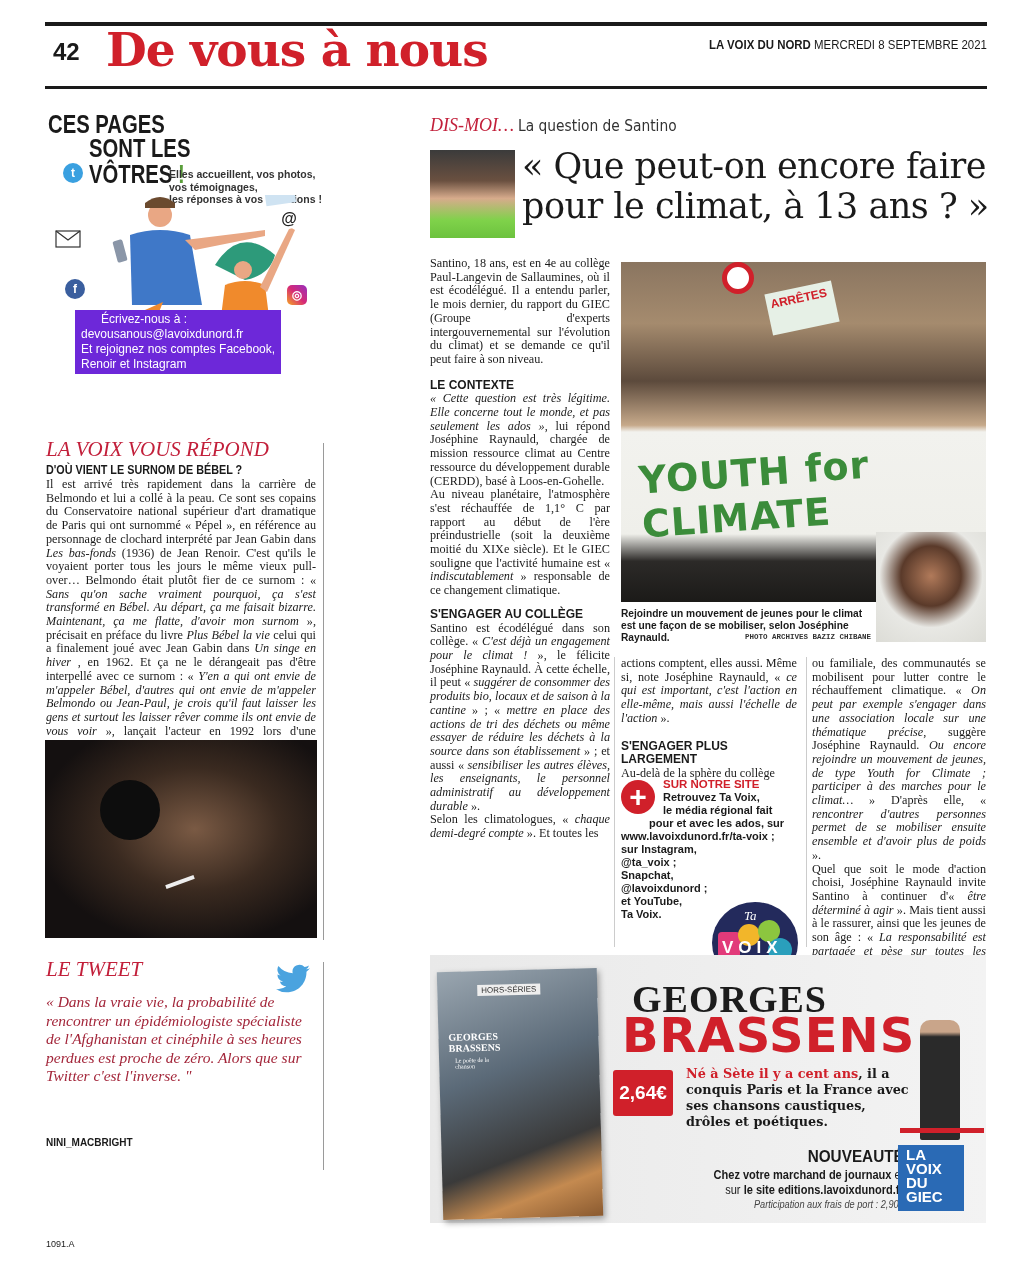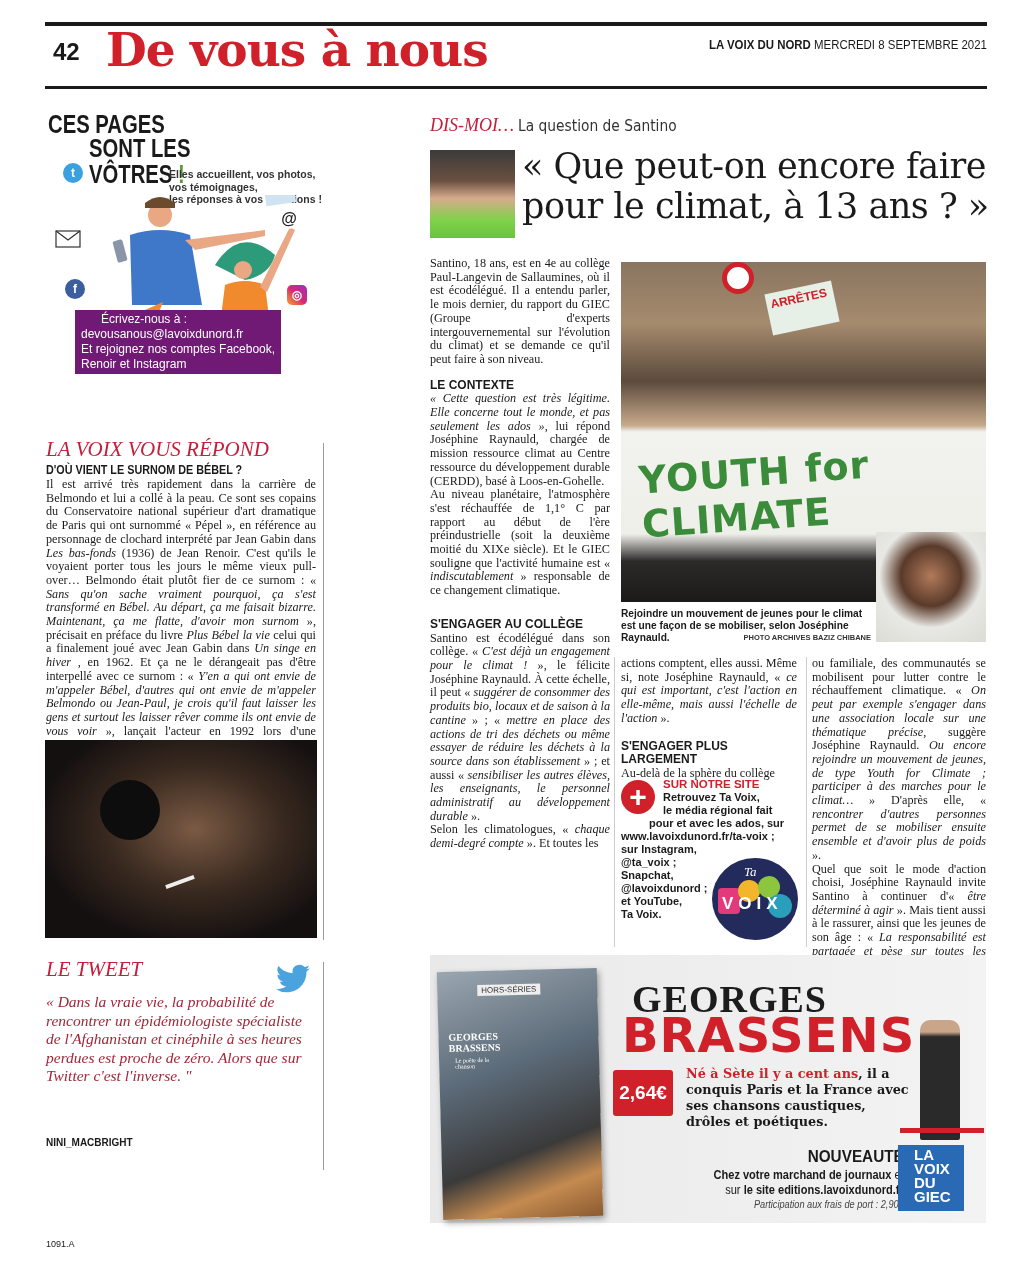--- a/index.html
+++ b/index.html
@@ -9,21 +9,21 @@
 .pagenum{left:53px;top:38px;font-family:"Liberation Sans",sans-serif;font-weight:bold;font-size:24px}
 .section-title{left:106px;top:22px;font-family:"DejaVu Serif",serif;font-weight:bold;font-size:47px;color:#d0202a;letter-spacing:-1px}
 .masthead{right:45px;top:37px;font-family:"Liberation Sans",sans-serif;font-size:13px;transform:scaleX(.88);transform-origin:right}
 .masthead b{font-weight:bold}
 
 .promo{left:45px;top:105px;width:285px;height:275px}
 .promo .t1{left:3px;top:6px;font-family:"Liberation Sans",sans-serif;font-weight:bold;font-size:26px;transform:scaleX(.78);transform-origin:left;line-height:1}
 .promo .t2{left:44px;top:30px;font-family:"Liberation Sans",sans-serif;font-weight:bold;font-size:26px;transform:scaleX(.78);transform-origin:left;line-height:1}
 .promo .t2 .ex{color:#5a9e3a}
 .promo .sub{left:124px;top:63px;font-family:"Liberation Sans",sans-serif;font-size:10.5px;line-height:12.5px;font-weight:bold;color:#333}
-.promo .box{left:30px;top:205px;background:#701a75;color:#fff;font-family:"Liberation Sans",sans-serif;font-size:12px;line-height:15px;padding:2px 6px}
+.promo .box{left:30px;top:205px;background:#6d28d9;color:#fff;font-family:"Liberation Sans",sans-serif;font-size:12px;line-height:15px;padding:2px 6px}
 .fig{position:absolute}
 .soc{position:absolute;width:20px;height:20px;border-radius:50%;color:#fff;font-family:"Liberation Sans",sans-serif;font-weight:bold;font-size:12px;display:flex;align-items:center;justify-content:center}
 
 .kicker-red{font-family:"Liberation Serif",serif;font-style:italic;color:#c21f3a;font-size:21px}
 .subhead{font-family:"Liberation Sans",sans-serif;font-weight:bold;font-size:12px;transform:scaleX(.9);transform-origin:left}
 .body{font-size:12.2px;line-height:13.7px;text-align:justify;hyphens:auto}
 .body i{font-style:italic}
 .vline{position:absolute;width:1px;background:#9a9a9a}
 .sig{font-family:"Liberation Sans",sans-serif;font-weight:bold;font-size:9px}
 .sq{display:inline-block;width:7px;height:7px;background:#d0202a;margin:0 3px 0 2px}
@@ -34,37 +34,37 @@
 .dismoi .k{font-style:italic;color:#c21f3a}
 .dismoi .q{font-family:"DejaVu Sans",sans-serif;font-size:15px;color:#333;transform:scaleX(.92);display:inline-block;transform-origin:left}
 .santino-photo{left:430px;top:150px;width:85px;height:88px;background:linear-gradient(180deg,#3b3b3b 0%,#6a5040 35%,#d7ab8c 55%,#7fd24a 80%,#6cc23e 100%)}
 .headline{left:522px;top:146px;font-family:"DejaVu Serif",serif;font-size:35px;line-height:40px;color:#1a1a1a;letter-spacing:-.5px}
 .col{position:absolute;font-size:12.2px;line-height:13.7px;text-align:justify}
 .col .h{font-family:"Liberation Sans",sans-serif;font-weight:bold;font-size:12px;margin-top:6px;text-align:left}
 .mainphoto{left:621px;top:262px;width:365px;height:340px;background:linear-gradient(180deg,#8a7560 0%,#a58b6e 18%,#5c4a3c 35%,#c6a98a 48%,#f2f2ee 50%,#efefea 80%,#2c2a28 88%,#1b1a18 100%)}
 .banner-text{left:640px;top:445px;font-family:"DejaVu Sans",sans-serif;font-weight:bold;font-size:38px;color:#3b8c3a;transform:rotate(-4deg);letter-spacing:1px}
 .inset{left:876px;top:532px;width:110px;height:110px;background:radial-gradient(circle at 50% 40%,#b17a5a 0%,#5a3a2a 35%,#e8e8e4 60%,#dcdcd6 100%)}
 .caption{left:621px;top:608px;width:255px;font-family:"Liberation Sans",sans-serif;font-weight:bold;font-size:10.2px;line-height:12px}
-.credit{left:621px;top:633px;width:250px;text-align:right;font-family:Liberation Sans, sans-serif;font-weight:bold;font-size:7.5px;color:#333}
+.credit{left:621px;top:633px;width:250px;text-align:right;font-family:Liberation Mono, monospace;font-weight:bold;font-size:7.5px;color:#333}
 .plus{left:621px;top:780px;width:34px;height:34px;border-radius:50%;background:#d0202a;color:#fff;font-family:"Liberation Sans",sans-serif;font-weight:bold;font-size:30px;display:flex;align-items:center;justify-content:center;line-height:1}
 .site-box{left:621px;top:778px;width:186px;font-family:"Liberation Sans",sans-serif;font-weight:bold;font-size:11px;line-height:13px}
-.tavoix{left:712px;top:858px;width:86px;height:82px;border-radius:50%;background:#232a5c}
+.tavoix{left:712px;top:902px;width:86px;height:82px;border-radius:50%;background:#232a5c}
 
 .ad{left:430px;top:955px;width:556px;height:268px;background:linear-gradient(90deg,#e9e9e9,#f3f3f3)}
 .book{left:440px;top:970px;width:160px;height:248px;background:linear-gradient(160deg,#9aa6b0 0%,#5b6a78 40%,#3a3a3a 70%,#c48a50 85%,#8a5a30 100%);transform:rotate(-1.5deg);box-shadow:2px 3px 6px rgba(0,0,0,.35)}
 .ad-georges{left:632px;top:980px;font-family:Liberation Serif, serif;font-weight:bold;font-size:38px;line-height:38px;color:#1c1c1c;letter-spacing:1px}
 .ad-brassens{left:622px;top:1016px;font-family:"DejaVu Sans",sans-serif;font-weight:bold;font-size:48px;line-height:38px;color:#d0202a;letter-spacing:1px}
 .price{left:613px;top:1070px;width:60px;height:46px;background:#d0202a;color:#fff;font-family:"Liberation Sans",sans-serif;font-weight:bold;font-size:19px;display:flex;align-items:center;justify-content:center;border-radius:3px}
 .ad-desc{left:686px;top:1066px;width:225px;font-family:"DejaVu Serif",serif;font-weight:bold;font-size:12.8px;line-height:16px}
 .ad-desc .r{color:#d0202a}
 .nouveaute{right:128px;top:1147px;font-family:"Liberation Sans",sans-serif;font-weight:bold;font-size:17px;transform:scaleX(.9);transform-origin:right}
 .ad-where{right:128px;top:1168px;text-align:right;font-family:"Liberation Sans",sans-serif;font-size:12px;line-height:14.5px;transform:scaleX(.92);transform-origin:right}
 .ad-where b{font-weight:bold}
 .ad-where i{font-size:10px;color:#444}
-.vdn-logo{left:898px;top:1145px;width:66px;height:66px;background:#2a6ab5;color:#fff;font-family:"Liberation Sans",sans-serif;font-weight:bold;font-size:15px;line-height:14px;padding:3px 16px;transform:scaleX(1)}
+.vdn-logo{left:898px;top:1145px;width:66px;height:66px;background:#2a6ab5;color:#fff;font-family:"Liberation Sans",sans-serif;font-weight:bold;font-size:15px;line-height:14px;padding:3px 8px;transform:scaleX(1)}
 .man{left:920px;top:1020px;width:40px;height:120px;background:linear-gradient(180deg,#c9a58a 0%,#c9a58a 10%,#2a2a2a 14%,#2a2a2a 100%);border-radius:10px 10px 2px 2px}
 .redbar{left:900px;top:1128px;width:84px;height:5px;background:#d0202a}
 .footer-code{left:46px;top:1239px;font-family:"Liberation Sans",sans-serif;font-size:9px}
 </style>
 </head>
 <body>
 
 <div class="rule" style="top:22px;height:4px"></div>
 <div class="abs pagenum">42</div>
 <div class="abs section-title">De vous à nous</div>
@@ -131,21 +131,21 @@
 
 <div class="abs dismoi"><span class="k">DIS-MOI…</span> <span class="q">La question de Santino</span></div>
 <div class="abs santino-photo"></div>
 <div class="abs headline" style="width:470px">« Que peut-on encore faire pour le climat, à 13 ans ? »</div>
 
 <div class="col" style="left:430px;top:257px;width:180px">
   <div>Santino, 18 ans, est en 4e au collège Paul-Langevin de Sallaumines, où il est écodélégué. Il a entendu parler, le mois dernier, du rapport du GIEC (Groupe d'experts intergouvernemental sur l'évolution du climat) et se demande ce qu'il peut faire à son niveau.</div>
   <div class="h" style="margin-top:12px">LE CONTEXTE</div>
   <div><i>« Cette question est très légitime. Elle concerne tout le monde, et pas seulement les ados »</i><span>, lui répond Joséphine Raynauld, chargée de mission ressource climat au Centre ressource du développement durable (CERDD), basé à Loos-en-Gohelle.</span></div>
   <div><span>Au niveau planétaire, l'atmosphère s'est réchauffée de 1,1° C par rapport au début de l'ère préindustrielle (soit la deuxième moitié du XIXe siècle). Et le GIEC souligne que l'activité humaine est « </span><i>indiscutablement</i><span> » responsable de ce changement climatique.</span></div>
-  <div class="h" style="margin-top:20px">S'ENGAGER AU COLLÈGE</div>
+  <div class="h" style="margin-top:10px">S'ENGAGER AU COLLÈGE</div>
   <div><span>Santino est écodélégué dans son collège. « </span><i>C'est déjà un engagement pour le climat !</i><span> », le félicite Joséphine Raynauld. À cette échelle, il peut « </span><i>suggérer de consommer des produits bio, locaux et de saison à la cantine</i><span> » ; « </span><i>mettre en place des actions de tri des déchets ou même essayer de réduire les déchets à la source dans son établissement</i><span> » ; et aussi « </span><i>sensibiliser les autres élèves, les enseignants, le personnel administratif au développement durable</i><span> ».</span></div>
   <div><span>Selon les climatologues, « </span><i>chaque demi-degré compte</i><span> ». Et toutes les</span></div>
 </div>
 
 <div class="abs mainphoto"></div>
 <div class="abs" style="left:722px;top:262px;width:32px;height:32px;border-radius:50%;border:5px solid #d0202a;background:#fff"></div>
 <div class="abs" style="left:768px;top:287px;width:68px;height:42px;background:#e6f0e6;color:#d0202a;font-family:'Liberation Sans',sans-serif;font-weight:bold;font-size:12px;transform:rotate(-12deg);padding:4px">ARRÊTES</div>
 <div class="abs banner-text">YOUTH for CLIMATE</div>
 <div class="abs inset"></div>
 <div class="abs caption">Rejoindre un mouvement de jeunes pour le climat est une façon de se mobiliser, selon Joséphine Raynauld.</div>

